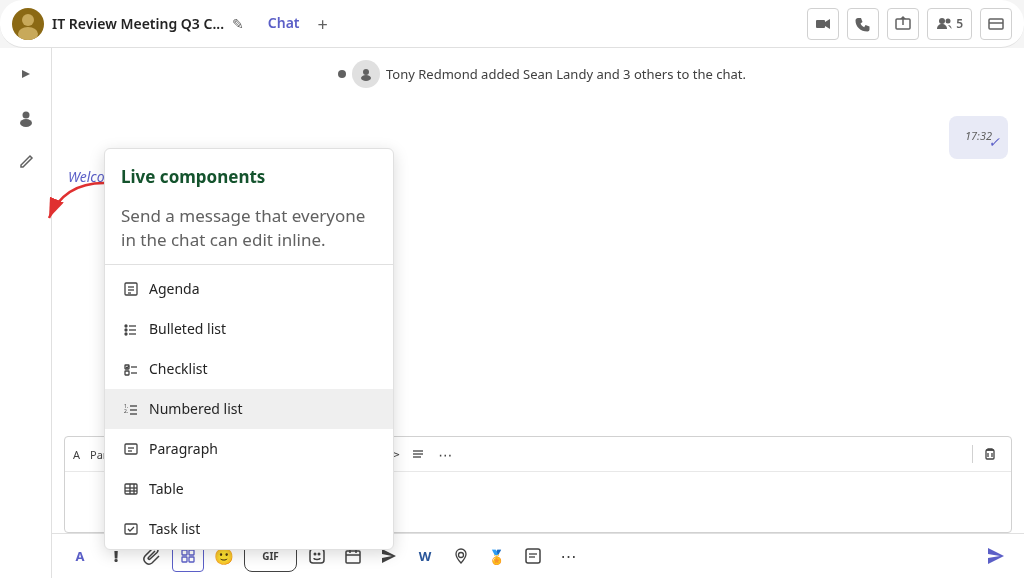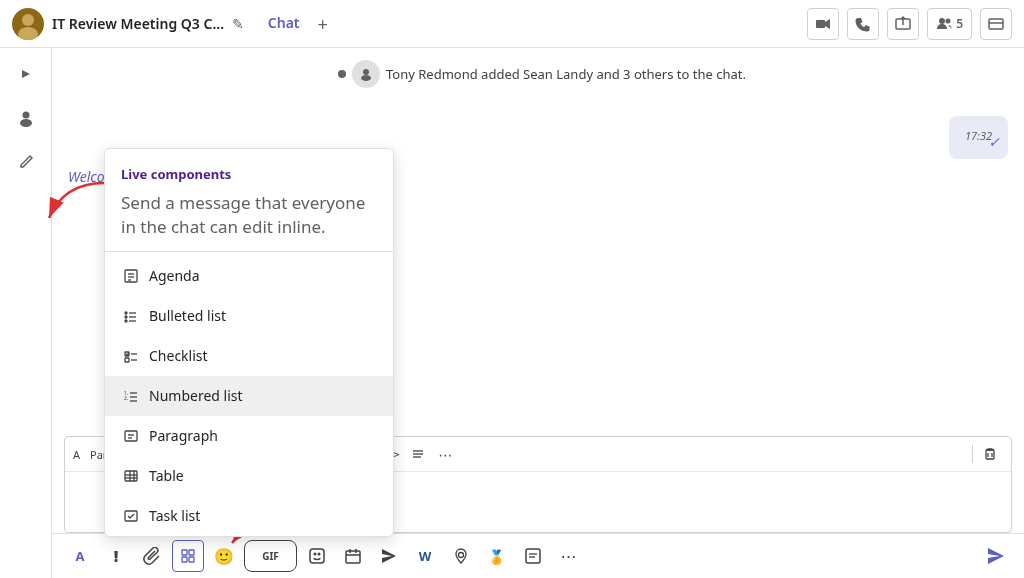--- a/index.html
+++ b/index.html
@@ -2,21 +2,21 @@
 <html><head>
   <meta charset="utf-8">
   <style>
     * { box-sizing: border-box; margin: 0; padding: 0; }
     body { font-family: 'Segoe UI', system-ui, sans-serif; background: #f5f5f5; width: 1024px; height: 578px; overflow: hidden; display: flex; flex-direction: column; }
 
     
     .top-bar {
       display: flex; align-items: center; height: 48px;
       background: #fff; border-bottom: 1px solid #e0e0e0;
-      padding: 0 12px; gap: 8px; flex-shrink: 0;
+      padding: 0 12px; gap: 8px; flex-shrink: 0; border-radius: 23px;
     }
     .avatar-group { display: flex; align-items: center; gap: 4px; }
     .avatar { width: 32px; height: 32px; border-radius: 50%; background: #6264a7; display: flex; align-items: center; justify-content: center; color: #fff; font-size: 12px; font-weight: 600; overflow: hidden; }
     .title-text { font-size: 14px; font-weight: 600; color: #242424; }
     .edit-icon { color: #616161; font-size: 14px; cursor: pointer; }
     .top-nav { display: flex; align-items: center; gap: 0; margin-left: 4px; }
     .nav-tab { padding: 0 12px; height: 55px; display: flex; align-items: center; font-size: 14px; color: #616161; cursor: pointer; position: relative; border-bottom: 2px solid transparent; }
     .nav-tab.active { color: #5b5fc7; border-bottom: 2px solid #5b5fc7; font-weight: 600; }
     .add-btn { color: #616161; font-size: 18px; cursor: pointer; padding: 0 6px; }
     .top-right { margin-left: auto; display: flex; align-items: center; gap: 8px; }
@@ -60,21 +60,21 @@
       left: 52px; top: 100px;
       width: 290px;
       background: #fff;
       border: 1px solid #e0e0e0;
       border-radius: 6px;
       box-shadow: 0 4px 16px rgba(0,0,0,0.15);
       z-index: 100;
       padding: 0;
     }
     .popup-header { padding: 16px 16px 8px 16px; }
-    .popup-title { font-size: 13px; font-weight: 700; color: #4c1d95; margin-bottom: 8px; }
+    .popup-title { font-size: 17px; font-weight: 700; color: #14532d; margin-bottom: 16px; }
     .popup-subtitle { font-size: 17px; color: #616161; line-height: 1.4; }
     .popup-divider { height: 1px; background: #e0e0e0; margin: 4px 0; }
     .popup-item { display: flex; align-items: center; gap: 8px; padding: 10px 16px; cursor: pointer; font-size: 14px; color: #242424; }
     .popup-item-icon { width: 20px; height: 20px; display: flex; align-items: center; justify-content: center; color: #424242; font-size: 14px; flex-shrink: 0; }
 
     
     .red-arrow { position: absolute; left: -8px; top: 130px; z-index: 99; pointer-events: none; }
     .red-arrow2 { position: absolute; left: 170px; top: 460px; z-index: 99; pointer-events: none; }
 
     .combined-input-area {

